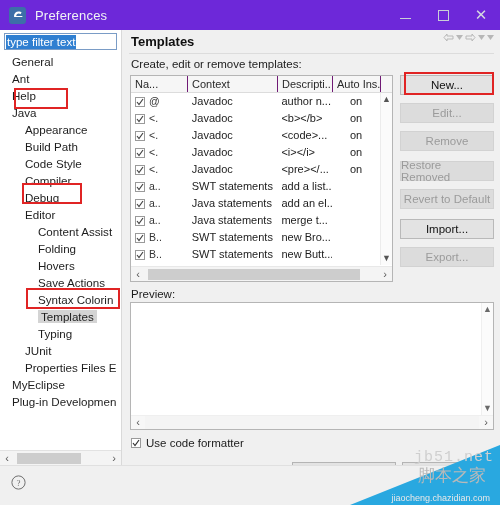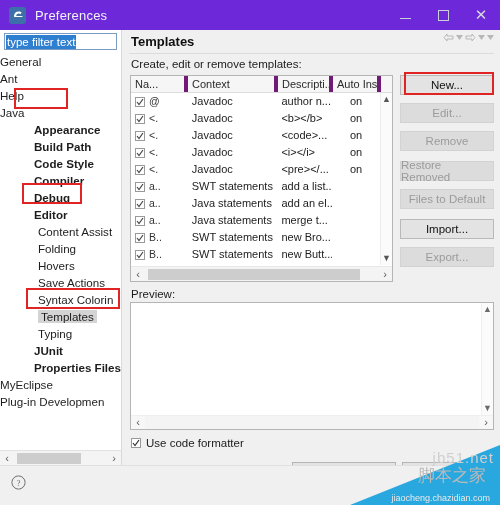--- a/index.html
+++ b/index.html
@@ -56,22 +56,22 @@
     white-space:nowrap;
   }
   .tree{
     position:absolute;left:0;right:0;top:23px;bottom:22px;
     overflow:hidden;
   }
   .tnode{
     height:17px;line-height:17px;white-space:nowrap;font-size:11.6px;
     color:#1d1d1d;padding-left:8px;position:relative;
   }
-  .tnode.lvl1{padding-left:0;}
-  .tnode.lvl2{padding-left:34px;font-weight:bold;}
+  .tnode.lvl1{padding-left:12px;}
+  .tnode.lvl2{padding-left:25px;}
   .tnode.lvl3{padding-left:38px;}
   .tnode.sel .lbl{background:#d4d4d4;padding:0 3px;}
   .hscroll{
     position:absolute;left:0;right:0;bottom:0;height:15px;
     background:#f4f4f4;border-top:1px solid #e2e2e2;display:flex;align-items:center;
   }
   .hs-arrow{width:14px;text-align:center;color:#5a5a5a;font-size:11px;line-height:1;}
   .hs-track{flex:1;height:13px;background:#f4f4f4;position:relative;}
   .hs-thumb{position:absolute;left:3px;top:1px;width:64px;height:11px;background:#cdcdcd;}
 
@@ -93,21 +93,21 @@
 
   
   .tablebox{
     position:absolute;left:7px;top:45px;width:263px;height:207px;
     border:1px solid #b5b5b5;background:#fff;overflow:hidden;
   }
   .thead{
     display:flex;height:17px;background:#f6f6f6;border-bottom:1px solid #dcdcdc;
     font-size:11px;color:#2a2a2a;
   }
-  .th{padding:1px 4px;border-right:4px solid #701a75;overflow:hidden;white-space:nowrap;line-height:15px;}
+  .th{padding:1px 4px;border-right:1px solid #701a75;overflow:hidden;white-space:nowrap;line-height:15px;}
   .th.c0{width:57px;}
   .th.c1{width:90px;}
   .th.c2{width:55px;}
   .th.c3{width:48px;}
   .tbody{position:absolute;left:0;top:17px;right:12px;bottom:16px;overflow:hidden;}
   .trow{display:flex;height:17px;font-size:11px;align-items:center;}
   .td{padding:0 4px;white-space:nowrap;overflow:hidden;line-height:17px;}
   .td.c0{width:57px;display:flex;align-items:center;gap:4px;}
   .td.c1{width:90px;}
   .td.c2{width:55px;}
@@ -166,21 +166,21 @@
   }
   .helpic{position:absolute;left:11px;top:9px;}
 
   
   .anno{position:absolute;border:2px solid #e02424;pointer-events:none;}
 
   
   .wm{position:absolute;right:0;bottom:0;width:185px;height:66px;overflow:hidden;pointer-events:none;}
   .wm-tri{position:absolute;right:0;bottom:0;width:0;height:0;
     border-left:150px solid transparent;border-bottom:60px solid #29a8e0;}
-  .wm-t1{position:absolute;right:6px;top:10px;font-size:15px;color:#cfcfcf;font-family:Liberation Sans, sans-serif;letter-spacing:1px;}
+  .wm-t1{position:absolute;right:6px;top:10px;font-size:15px;color:#cfcfcf;font-family:Liberation Mono, monospace;letter-spacing:1px;}
   .wm-t2{position:absolute;right:14px;top:25px;font-size:17px;color:#b9b9b9;font-family:"DejaVu Sans",sans-serif;white-space:nowrap;}
   .wm-t3{position:absolute;right:10px;bottom:2px;font-size:9px;color:#e8e8e8;}
 </style>
 </head>
 <body>
 
 <div class="titlebar">
   <div class="tb-icon">
     <svg width="12" height="12" viewBox="0 0 12 12">
         <path d="M2 7c0-2.5 2-4.4 4.6-4.4 1.3 0 2.4.4 3 1L8.4 5.2c-.4-.4-1-.6-1.7-.6-1.4 0-2.5 1-2.5 2.4h6.2c0 .4 0 .7-.1 1H2.2A3 3 0 012 7z" fill="#fff"></path>
@@ -420,21 +420,21 @@
           </div>
         <div class="hs-arrow">›</div>
       </div>
     </div>
 
     <div class="btncol" id="btncol">
         <div class="btn enabled">New...</div>
         <div class="btn disabled">Edit...</div>
         <div class="btn disabled">Remove</div>
         <div class="btn disabled gap">Restore Removed</div>
-        <div class="btn disabled">Files to Default</div>
+        <div class="btn disabled">Revert to Default</div>
         <div class="btn enabled gap">Import...</div>
         <div class="btn disabled">Export...</div>
       </div>
 
     <div class="prevlbl">Preview:</div>
     <div class="prevbox">
       <div class="pv-v">
         <div class="arr">▲</div>
         <div class="arr" style="position:absolute;bottom:0;left:0;right:0;">▼</div>
       </div>

